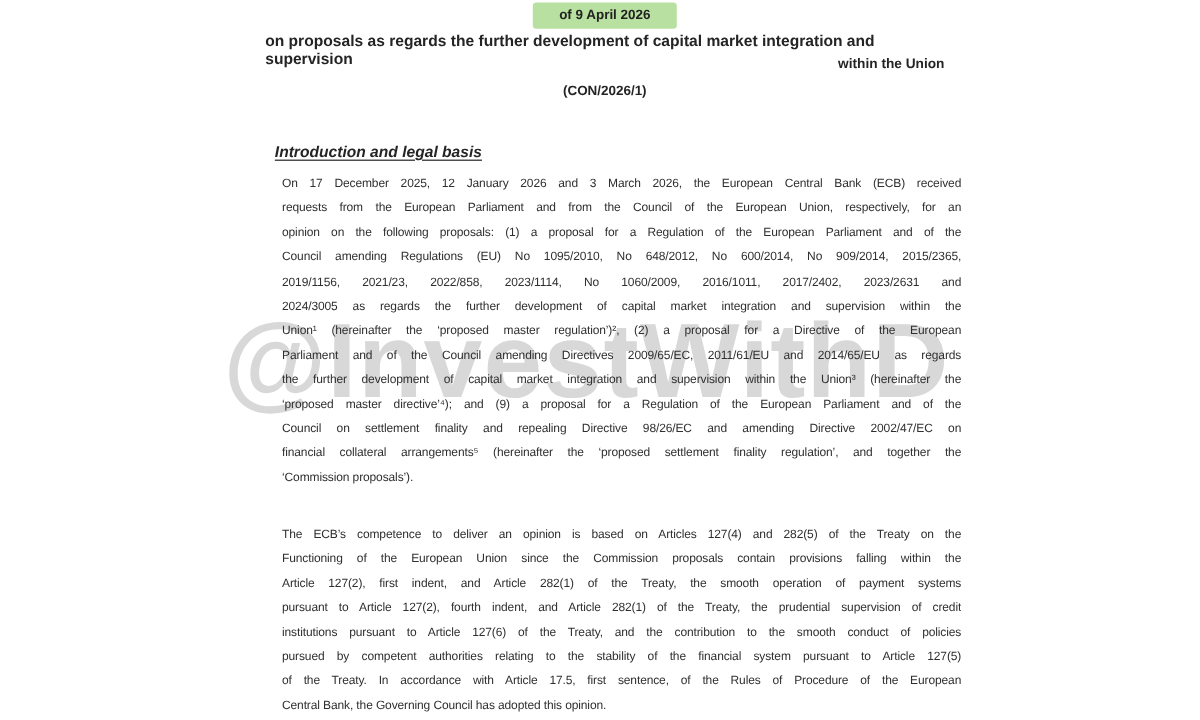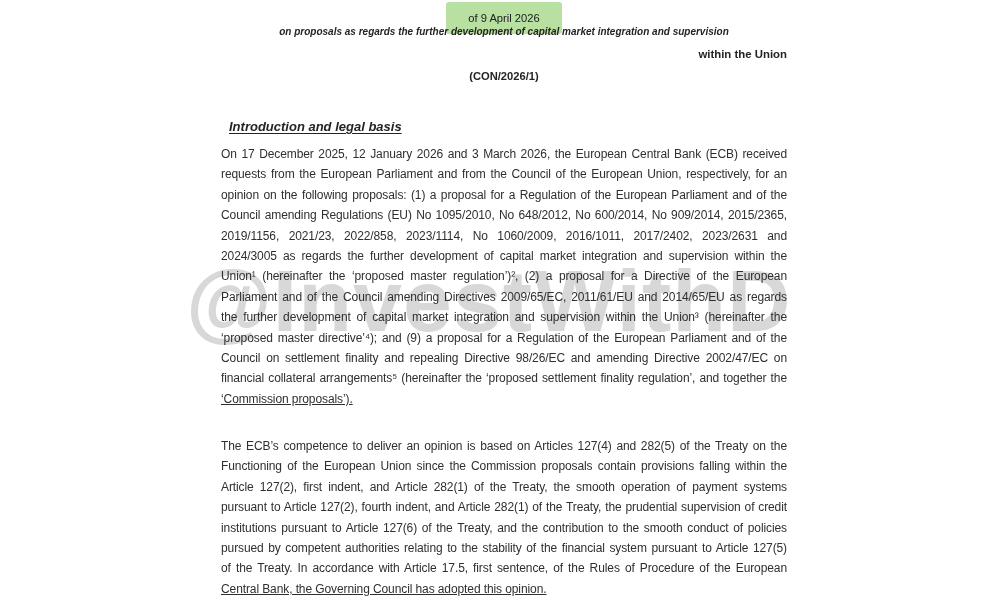--- a/index.html
+++ b/index.html
@@ -42,37 +42,36 @@
     position: absolute;
     top: 2px;
     left: 0;
     width: 100%;
     text-align: center;
   }
   .date-chip {
     display: inline-block;
     background: #b8e0a0;
     border-radius: 3px;
-    padding: 9px 22px;
+    padding: 4px 22px;
     font-size: 11.2px;
     line-height: 14px;
-    font-weight: 400;
+    font-weight: 700;
     color: #222222;
     text-align: center;
   }
   .title1 {
     position: absolute;
     top: 26px;
     left: 0;
     width: 100%;
-    text-align: center;
-    font-size: 10px;
+    text-align: left;
+    font-size: 13px;
     font-weight: 700;
     color: #242424;
-    font-style: italic;
   }
   .title2 {
     position: absolute;
     top: 48px;
     left: 0;
     width: 100%;
     text-align: right;
     font-size: 11.4px;
     font-weight: 700;
     color: #242424;
@@ -93,40 +92,39 @@
     left: 8px;
     font-size: 13px;
     font-weight: 700;
     color: #242424;
     text-decoration: underline;
     text-underline-offset: 2px;
     font-style: italic;
   }
   .para {
     position: absolute;
-    left: 0;
+    left: 14px;
     width: 566px;
-    font-size: 12px;
+    font-size: 10px;
     letter-spacing: -0.1px;
     color: #2f2f2f;
   }
   .para-1 { top: 144px; }
   .para-2 { top: 416px; margin-top: 20px; }
   .ln {
     height: 20.4px;
     line-height: 20.4px;
     overflow: hidden;
     text-align: justify;
     text-align-last: justify;
     white-space: normal;
   }
   .ln-last {
     text-align: left;
     text-align-last: left;
-    text-decoration: underline;
   }
 </style>
 </head>
 <body>
 
 <div class="page">
 
   <div class="watermark">@InvestWithD</div>
 
   <div class="doc">

